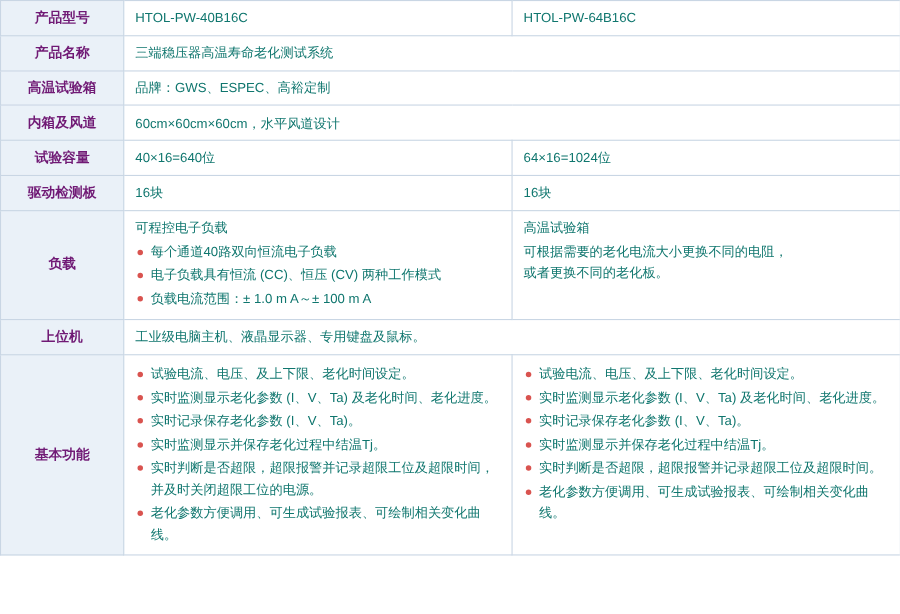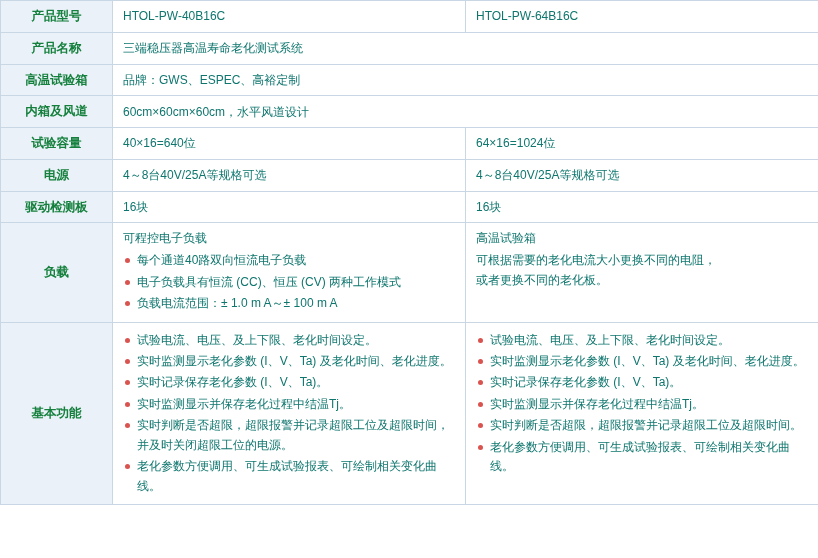--- a/index.html
+++ b/index.html
@@ -24,21 +24,21 @@
   table.spec col.c2 { width: 353px; }
   table.spec col.c3 { width: 353px; }
   table.spec td {
     border: 1px solid #c9d6e4;
     vertical-align: middle;
     padding: 6px 10px;
     line-height: 1.5;
   }
   td.label {
     background: #eaf1f8;
-    color: #15803d;
+    color: #701a75;
     text-align: center;
     font-weight: bold;
     font-size: 12.5px;
   }
   td.val {
     background: #ffffff;
     color: #0f766e;
     font-size: 12px;
   }
   td.val.top { vertical-align: top; }
@@ -92,25 +92,20 @@
       <tr>
         <td class="label">内箱及风道</td>
         <td class="val" colspan="2">60cm×60cm×60cm，水平风道设计</td>
       </tr>
       <tr>
         <td class="label">试验容量</td>
         <td class="val">40×16=640位</td>
         <td class="val">64×16=1024位</td>
       </tr>
       <tr>
-        <td class="label">电源</td>
-        <td class="val">4～8台40V/25A等规格可选</td>
-        <td class="val">4～8台40V/25A等规格可选</td>
-      </tr>
-      <tr>
         <td class="label">驱动检测板</td>
         <td class="val">16块</td>
         <td class="val">16块</td>
       </tr>
       <tr>
         <td class="label">负载</td>
         <td class="val top">
           <div class="cell-head">可程控电子负载</div>
           <ul class="bullets">
             <li>每个通道40路双向恒流电子负载</li>
@@ -118,20 +113,24 @@
             <li>负载电流范围：± 1.0 m A～± 100 m A</li>
           </ul>
         </td>
         <td class="val top">
           <div class="cell-head">高温试验箱</div>
           <div class="plain-lines">
             <div>可根据需要的老化电流大小更换不同的电阻，</div>
             <div>或者更换不同的老化板。</div>
           </div>
         </td>
+      </tr>
+      <tr>
+        <td class="label">上位机</td>
+        <td class="val" colspan="2">工业级电脑主机、液晶显示器、专用键盘及鼠标。</td>
       </tr>
       <tr>
         <td class="label">基本功能</td>
         <td class="val top">
           <ul class="bullets">
             <li>试验电流、电压、及上下限、老化时间设定。</li>
             <li>实时监测显示老化参数 (I、V、Ta) 及老化时间、老化进度。</li>
             <li>实时记录保存老化参数 (I、V、Ta)。</li>
             <li>实时监测显示并保存老化过程中结温Tj。</li>
             <li>实时判断是否超限，超限报警并记录超限工位及超限时间，并及时关闭超限工位的电源。</li>

